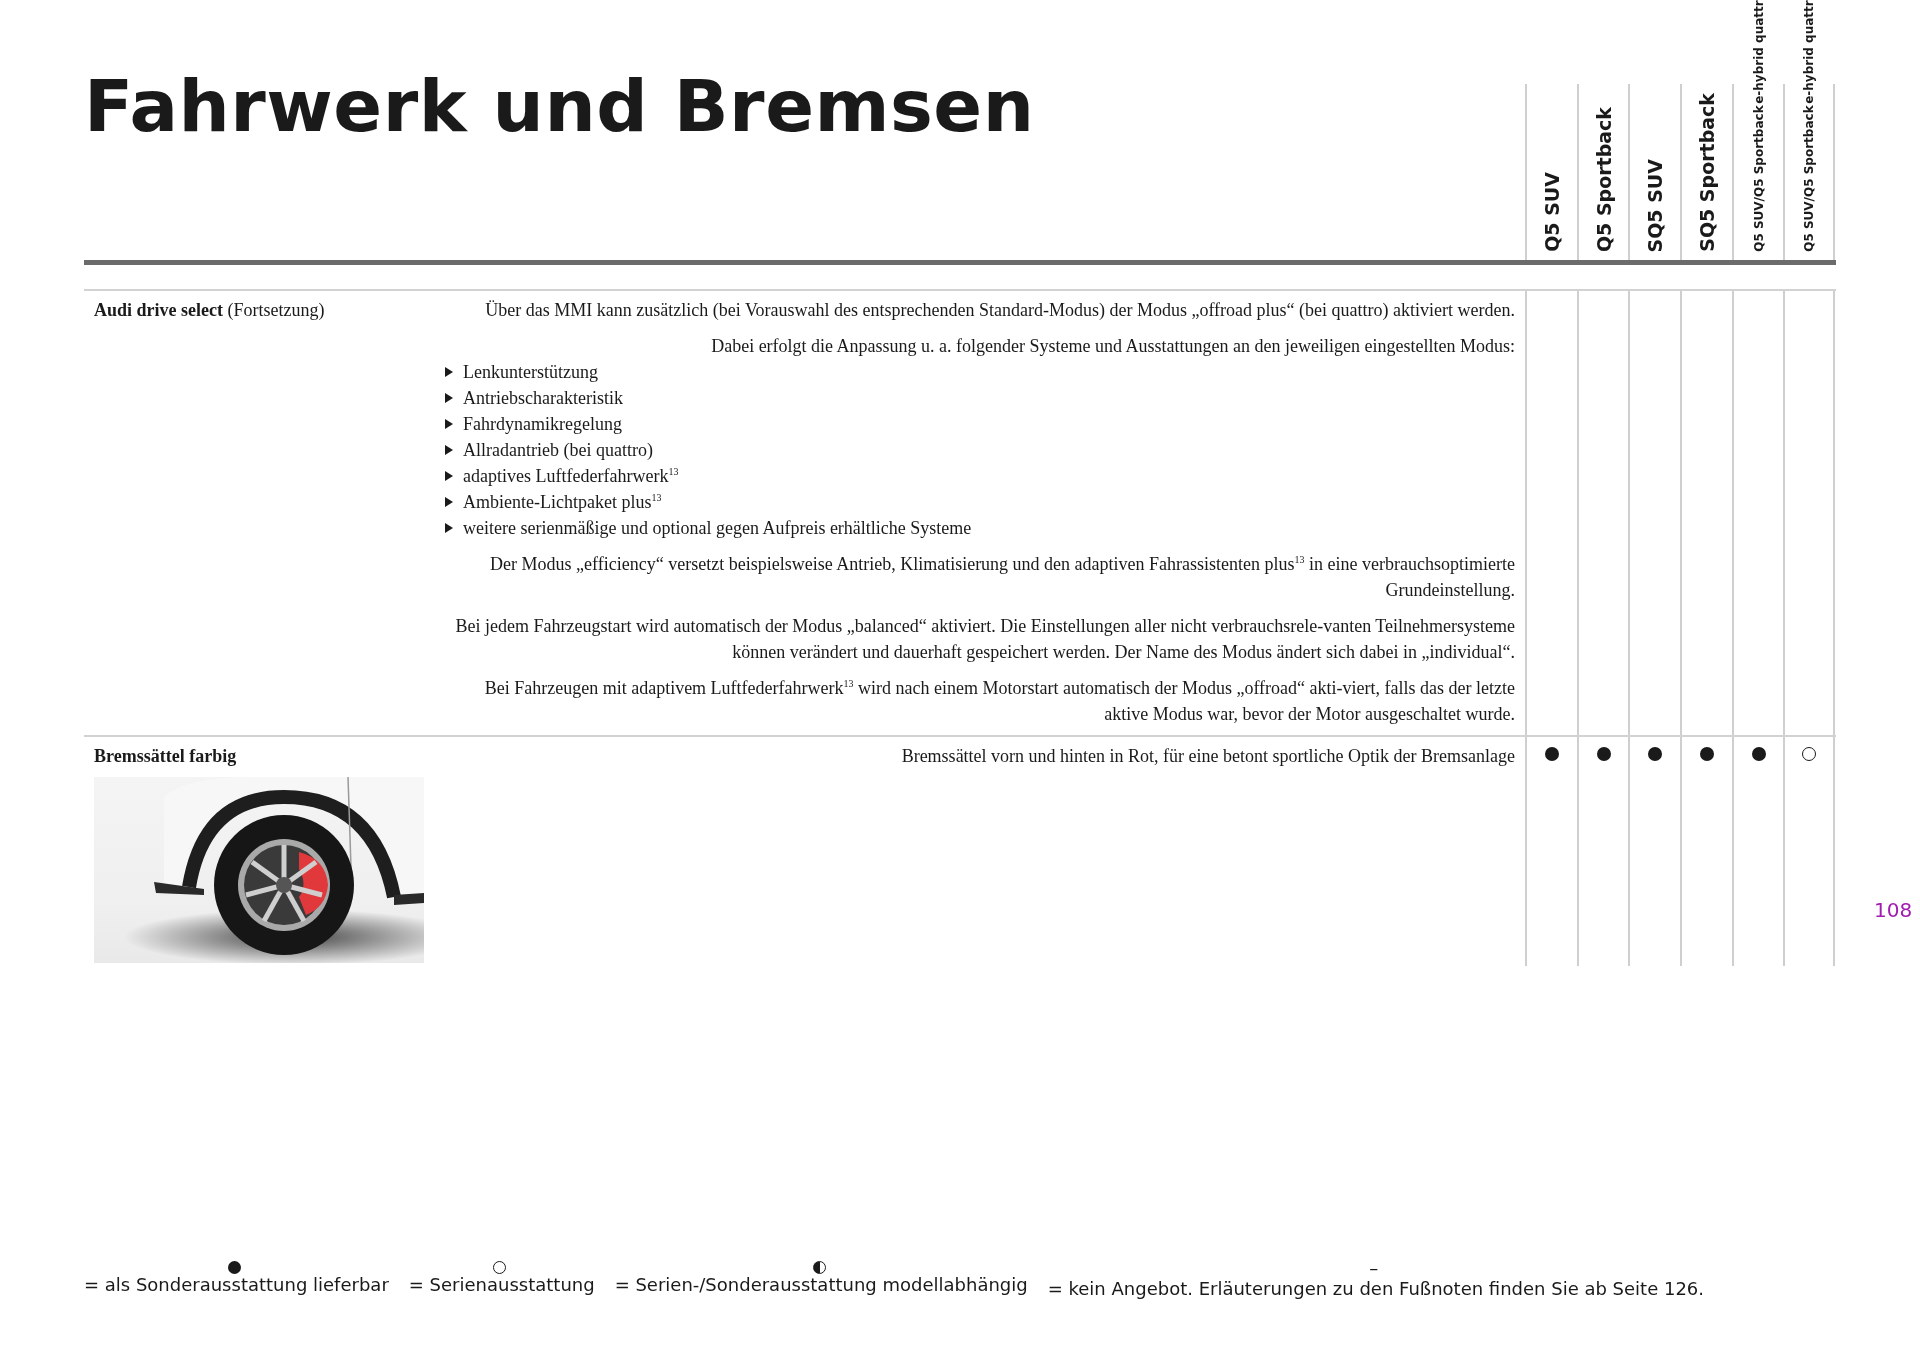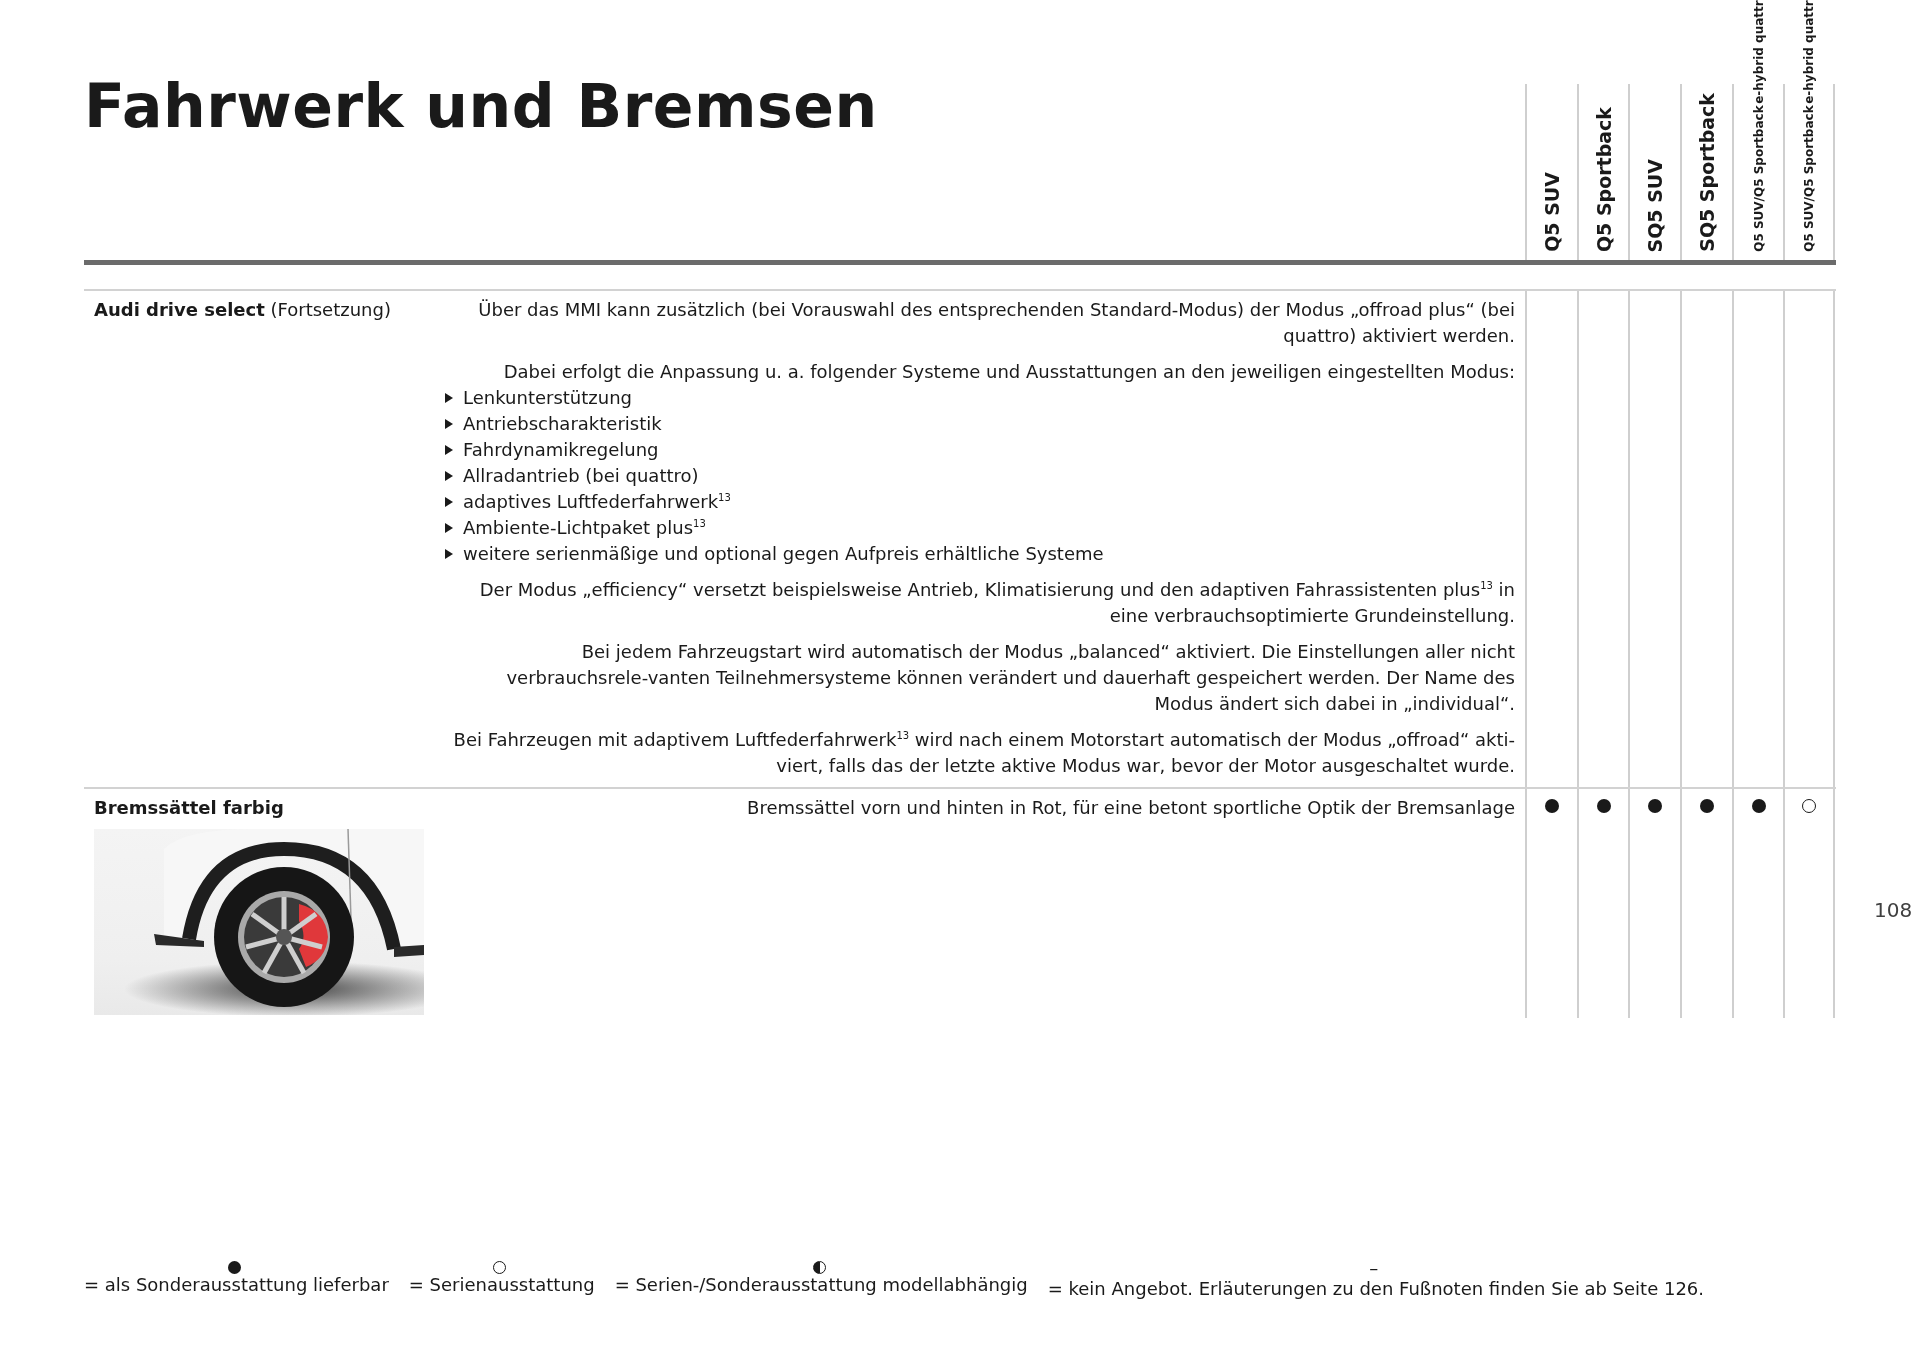--- a/index.html
+++ b/index.html
@@ -2,21 +2,21 @@
 <html><head>
   <meta charset="utf-8">
   <style>
     * { box-sizing: border-box; margin: 0; padding: 0; }
     html, body { width: 1920px; height: 1358px; background: #ffffff; overflow: hidden; }
     body { position: relative; font-family: "DejaVu Sans", sans-serif; color: #1a1a1a; }
 
     .title {
       position: absolute; left: 84px; top: 70px;
       font-family: "DejaVu Sans", sans-serif; font-weight: bold;
-      font-size: 60px; letter-spacing: 0.5px; color: #1a1a1a; line-height: 72px;
+      font-size: 72px; letter-spacing: 0.5px; color: #1a1a1a; line-height: 72px;
     }
 
     .header-cols { position: absolute; left: 1525px; top: 84px; height: 176px; display: flex; }
     .hcol {
       width: 51.7px; height: 176px; border-left: 2px solid #cfcfcf;
       position: relative;
     }
     .hcol:last-child { border-right: 2px solid #cfcfcf; }
     .hcol .vtext {
       position: absolute; bottom: 8px; left: 50%;
@@ -28,21 +28,21 @@
     }
     .hcol .vtext.small { font-size: 12px; line-height: 15px; }
     .hcol .vtext span { display: block; }
 
     .thick-rule { position: absolute; left: 84px; top: 260px; width: 1752px; height: 5px; background: #6b6b6b; }
 
     .table {
       position: absolute; left: 84px; top: 289px; width: 1752px;
       border-top: 2px solid #d2d2d2;
     }
-    .row { display: flex; position: relative; }
+    .row { display: flex; position: relative; font-family: Liberation Serif, serif; }
     .row + .row { border-top: 2px solid #d2d2d2; }
     .cell-label { width: 349px; padding: 6px 10px 0 10px; font-size: 18px; line-height: 26px; }
     .cell-label b { font-weight: bold; }
     .cell-desc { width: 1092px; padding: 6px 10px 8px 10px; font-size: 18px; line-height: 26px; color: #1a1a1a; }
     .cell-desc p { margin-bottom: 10px; text-align: right; }
     .cell-desc p:last-child { margin-bottom: 0; }
     .cell-desc ul { list-style: none; margin-top: -10px; margin-bottom: 10px; }
     .cell-desc li { padding-left: 20px; position: relative; }
     .cell-desc li::before {
       content: ""; position: absolute; left: 2px; top: 8px;
@@ -56,21 +56,21 @@
     .mark:last-child { border-right: 2px solid #cfcfcf; }
     .dot { position: absolute; top: 10px; left: 50%; transform: translateX(-50%); width: 14px; height: 14px; border-radius: 50%; }
     .dot.filled { background: #1a1a1a; }
     .dot.open { border: 1.6px solid #1a1a1a; background: #fff; }
 
     .brake-image {
       margin-top: 8px; width: 330px; height: 186px; position: relative; overflow: hidden;
       background: linear-gradient(180deg, #f4f4f4 0%, #efefef 70%, #e9e9e9 100%);
     }
 
-    .page-num { position: absolute; left: 1874px; top: 898px; font-size: 20px; color: #404040; }
+    .page-num { position: absolute; left: 1874px; top: 898px; font-size: 20px; color: #a21caf; }
 
     .legend {
       position: absolute; left: 84px; top: 1257px; font-size: 18px; color: #1a1a1a;
       display: flex; align-items: center; white-space: nowrap;
     }
     .legend .item { display: flex; align-items: center; margin-right: 20px; flex-direction: column; }
     .legend .sym { width: 13px; height: 13px; border-radius: 50%; display: inline-block; margin-right: 4px; }
     .legend .sym.filled { background: #1a1a1a; }
     .legend .sym.open { border: 1.5px solid #1a1a1a; }
     .legend .sym.half { border: 1.5px solid #1a1a1a; background: linear-gradient(90deg, #1a1a1a 50%, #fff 50%); }

